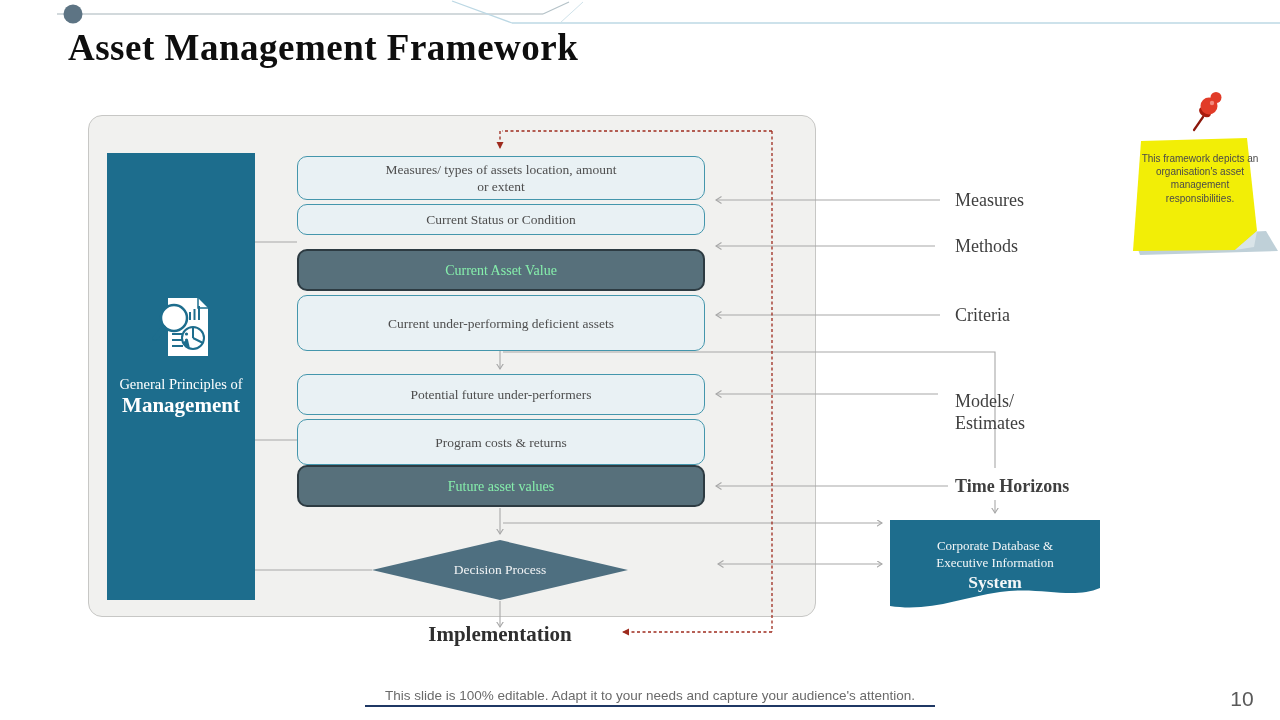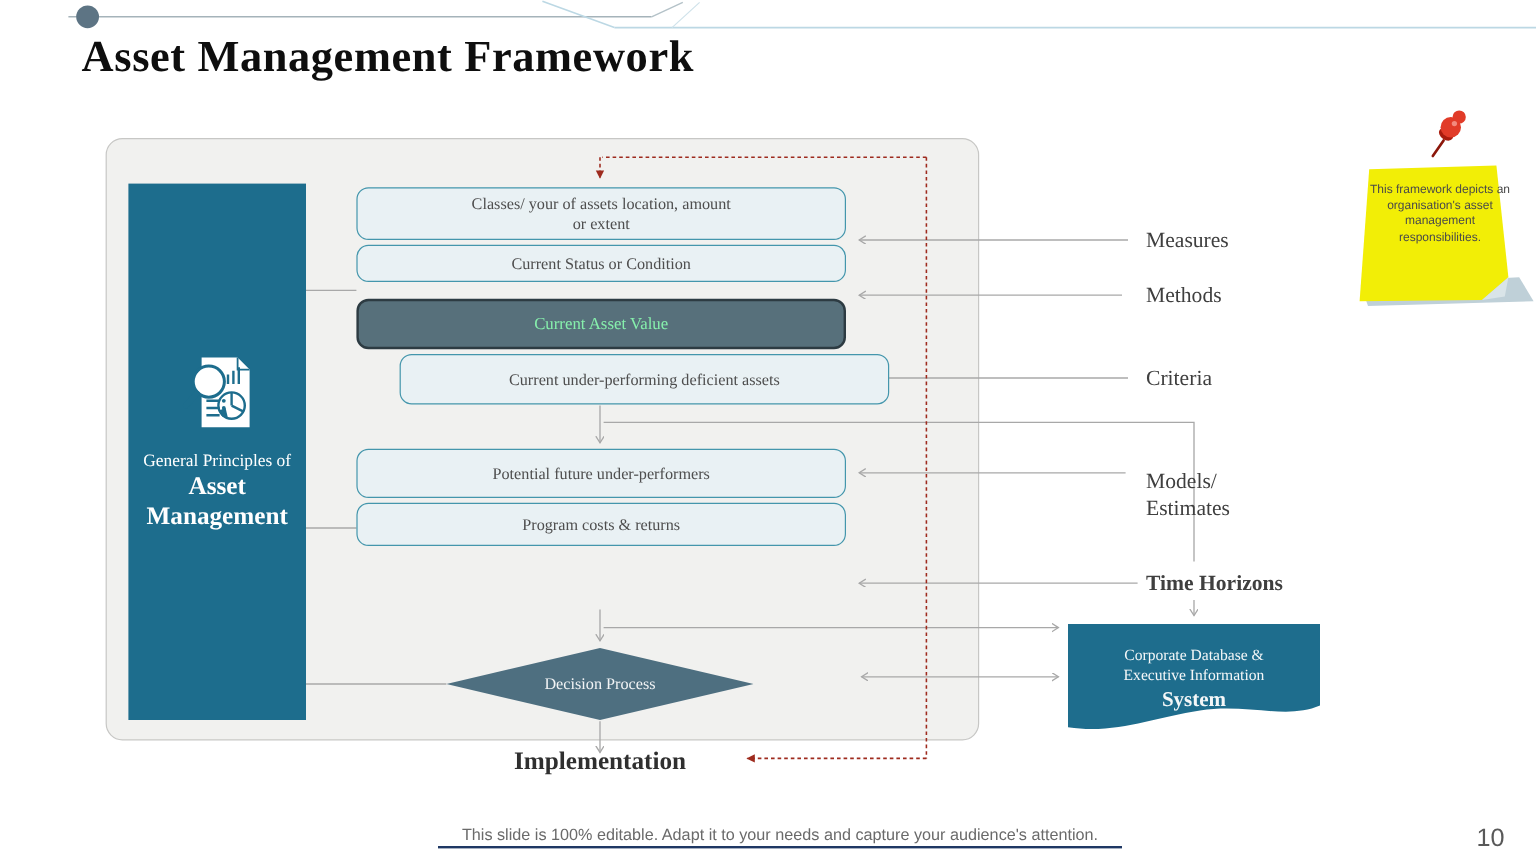--- a/index.html
+++ b/index.html
@@ -106,33 +106,33 @@
     <path d="M36.5,52 A11,11 0 0 0 44,58.5 L42,50 Z" fill="#1d6d8d"></path>
     <line x1="26" y1="44" x2="37" y2="44" stroke="#1d6d8d" stroke-width="2"></line>
     <line x1="26" y1="50" x2="37" y2="50" stroke="#1d6d8d" stroke-width="2"></line>
     <line x1="26" y1="56" x2="37" y2="56" stroke="#1d6d8d" stroke-width="2"></line>
     <circle cx="40.5" cy="44" r="1.6" fill="#1d6d8d"></circle>
     <circle cx="40.5" cy="50" r="1.6" fill="#1d6d8d"></circle>
     <circle cx="40.5" cy="56" r="1.6" fill="#1d6d8d"></circle>
   </svg>
   <div class="abs panel-text">
     <span class="sm">General Principles of</span>
-    <span class="lg">Asset</span>
     <span class="lg">Management</span>
   </div>
 
   <div class="abs flow-box light" style="top:156px;height:44px;">
-    <span>Classes/ your of assets location, amount</span>
+    <span>Measures/ types of assets location, amount</span>
     <span>or extent</span>
   </div>
   <div class="abs flow-box light" style="top:204px;height:31px;">Current Status or Condition</div>
   <div class="abs flow-box dark" style="top:249px;height:42px;">Current Asset Value</div>
-  <div class="abs flow-box light" style="top:295px;height:42px;margin-left:36px;">Current under-performing deficient assets</div>
+  <div class="abs flow-box light" style="top:295px;height:56px;">Current under-performing deficient assets</div>
   <div class="abs flow-box light" style="top:374px;height:41px;">Potential future under-performers</div>
-  <div class="abs flow-box light" style="top:419px;height:36px;">Program costs &amp; returns</div>
+  <div class="abs flow-box light" style="top:419px;height:46px;">Program costs &amp; returns</div>
+  <div class="abs flow-box dark" style="top:465px;height:42px;">Future asset values</div>
 
   <div class="abs diamond">Decision Process</div>
 
   <div class="abs impl">Implementation</div>
 
   <div class="abs side-label" style="left:955px;top:189px;">Measures</div>
   <div class="abs side-label" style="left:955px;top:235px;">Methods</div>
   <div class="abs side-label" style="left:955px;top:304px;">Criteria</div>
   <div class="abs side-label" style="left:955px;top:390px;">
     <span style="display:block;">Models/</span>

